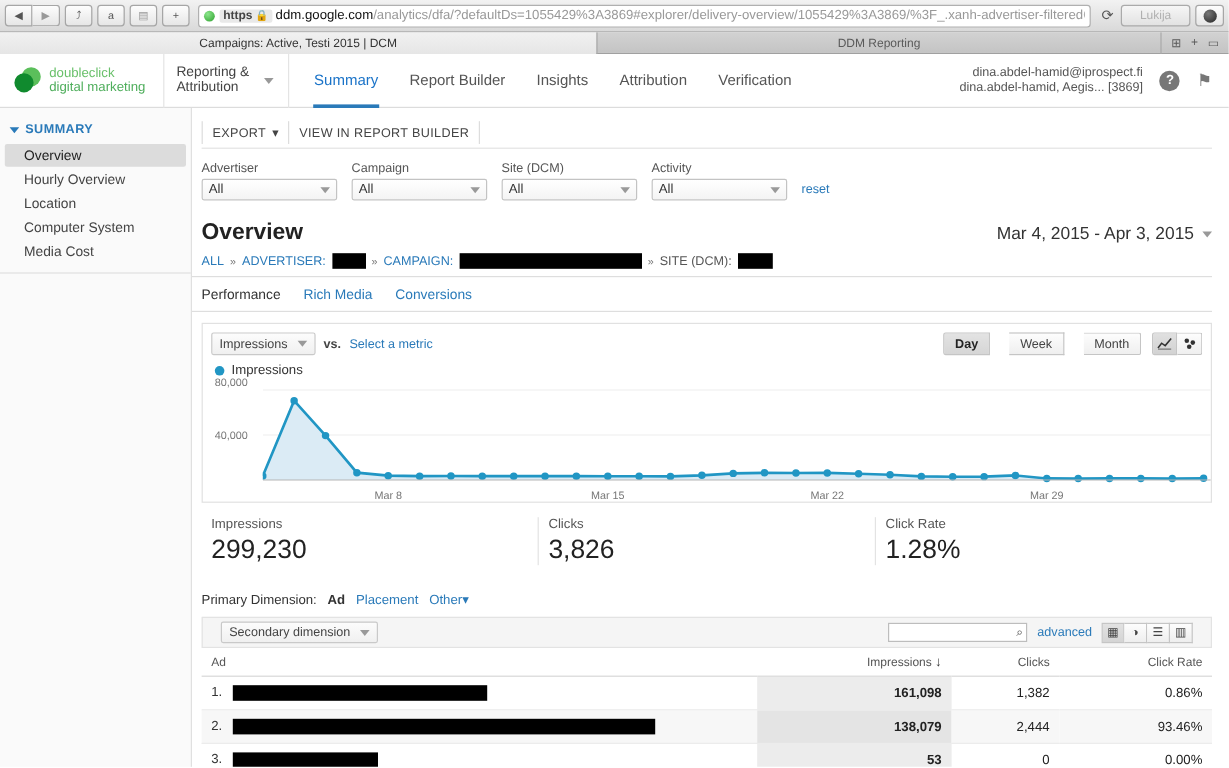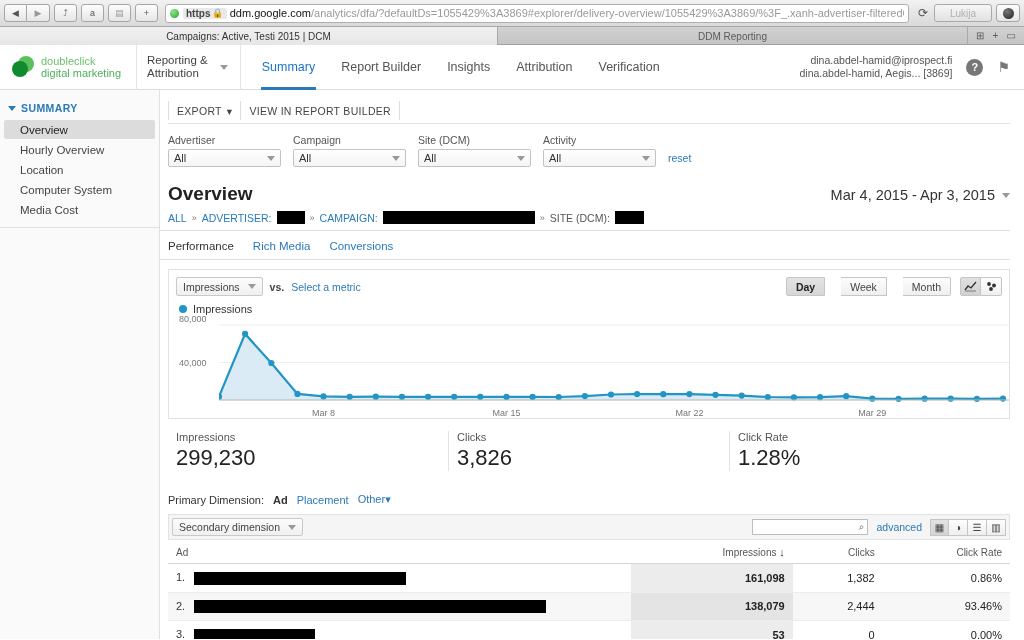--- a/index.html
+++ b/index.html
@@ -331,21 +331,21 @@
   #primary-dim-label { color: #333; }
   #primary-dim-value { color: #333; font-weight: bold; }
   .dim-link { color: #2a7ab9; }
 
   
   #table-toolbar {
     display: flex; align-items: center;
     margin: 8px 14px 0 8px;
     background: #f5f5f5;
     border: 1px solid #e3e3e3;
-    height: 26px; padding: 0 3px;
+    height: 26px; padding: 0 15px;
   }
   #secondary-dim-btn {
     height: 18px; border: 1px solid #c9c9c9; border-radius: 2px;
     background: linear-gradient(#fcfcfc, #f0f0f0);
     display: flex; align-items: center; gap: 8px;
     padding: 0 6px; font-size: 10.5px; color: #444;
   }
   #toolbar-right { margin-left: auto; display: flex; align-items: center; gap: 8px; }
   #table-search {
     width: 116px; height: 16px;

